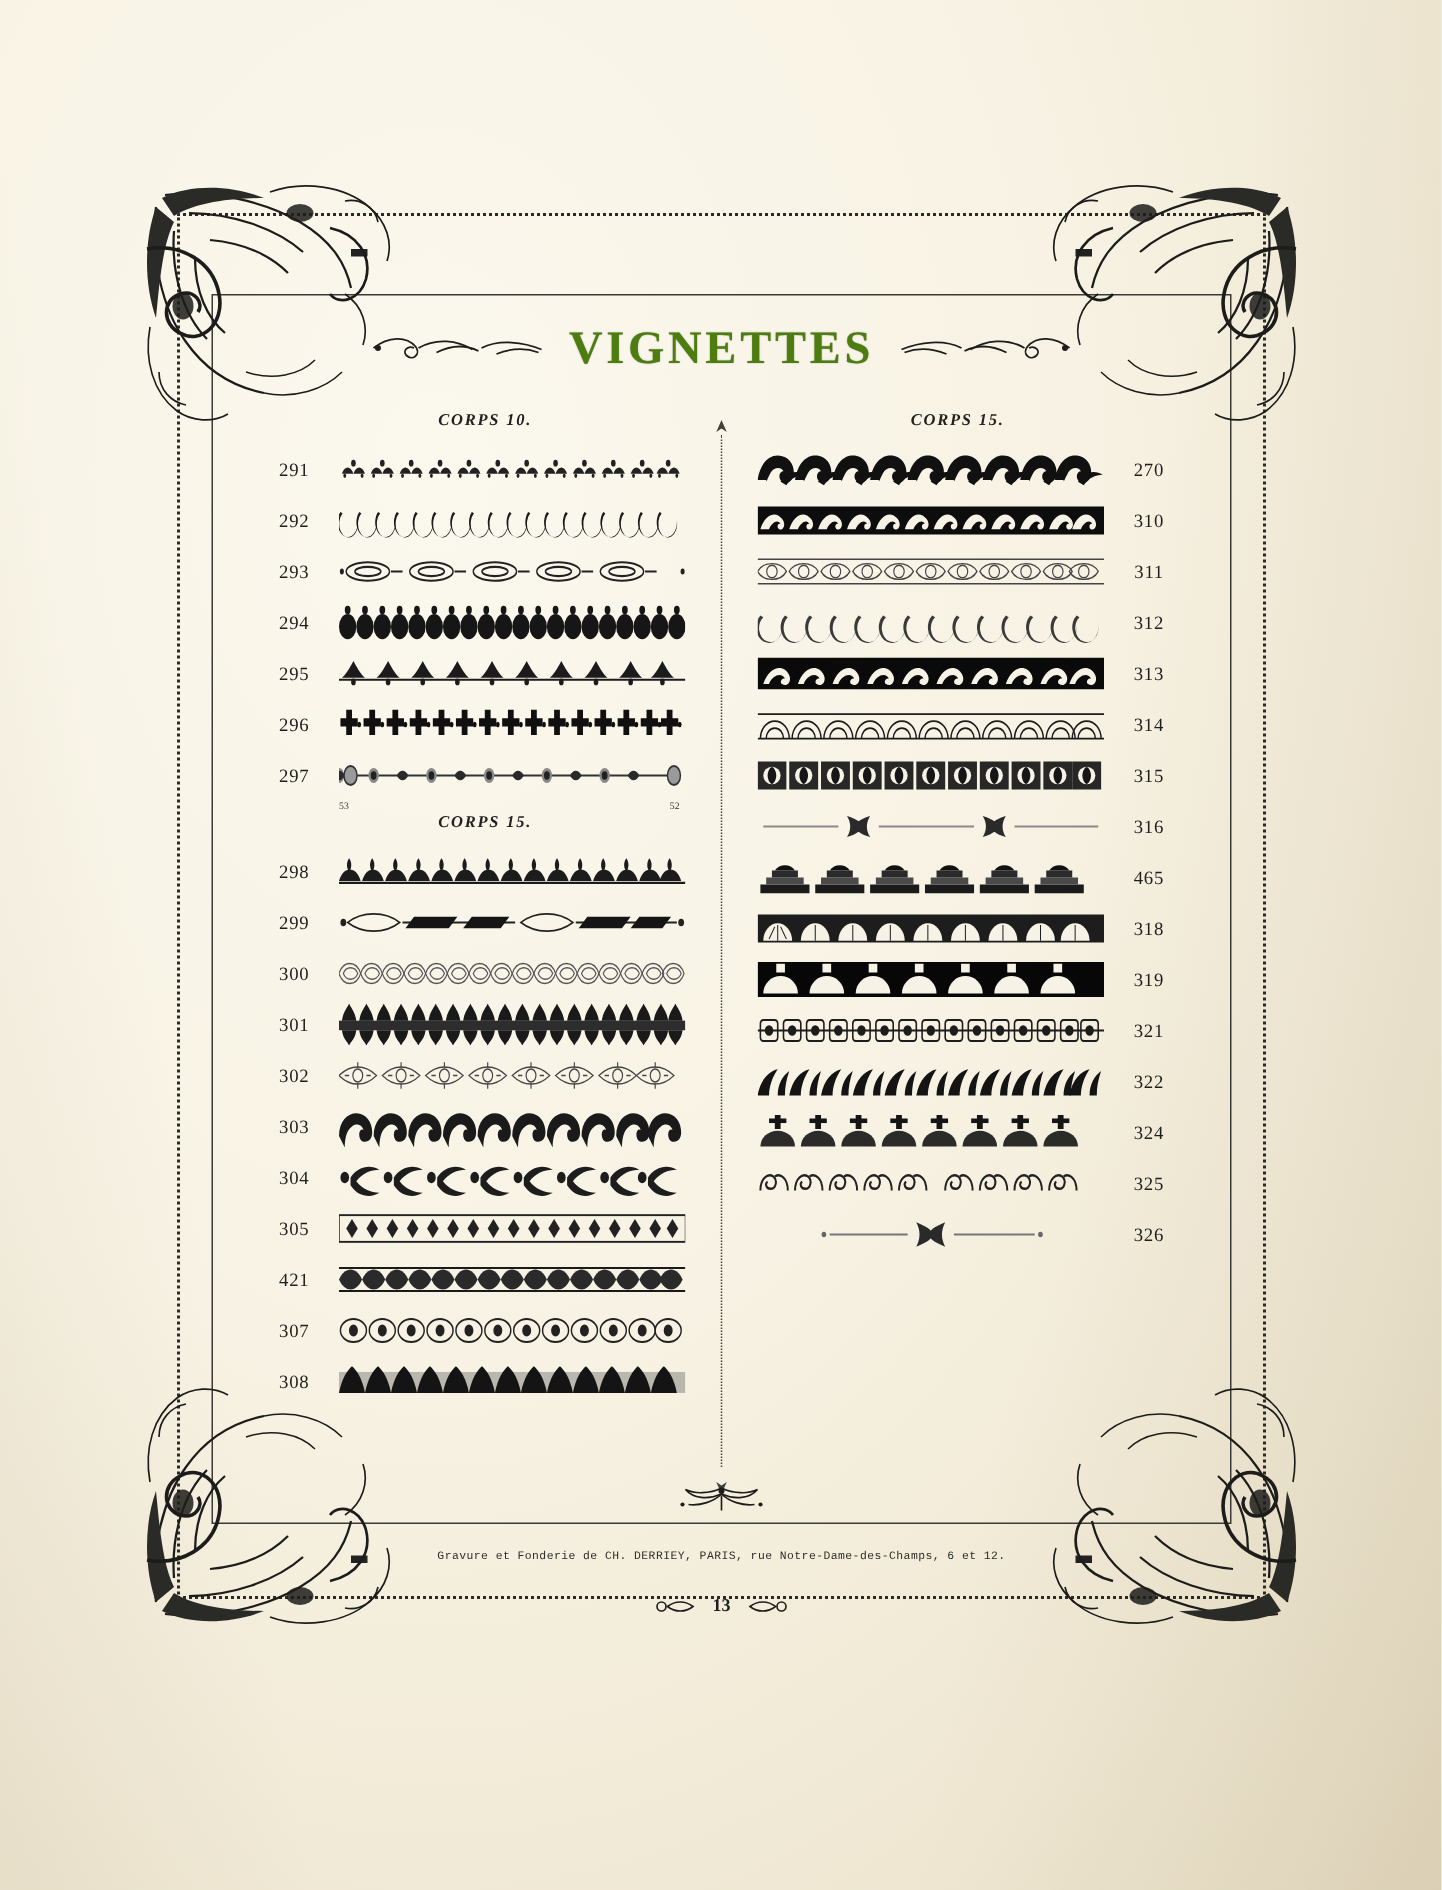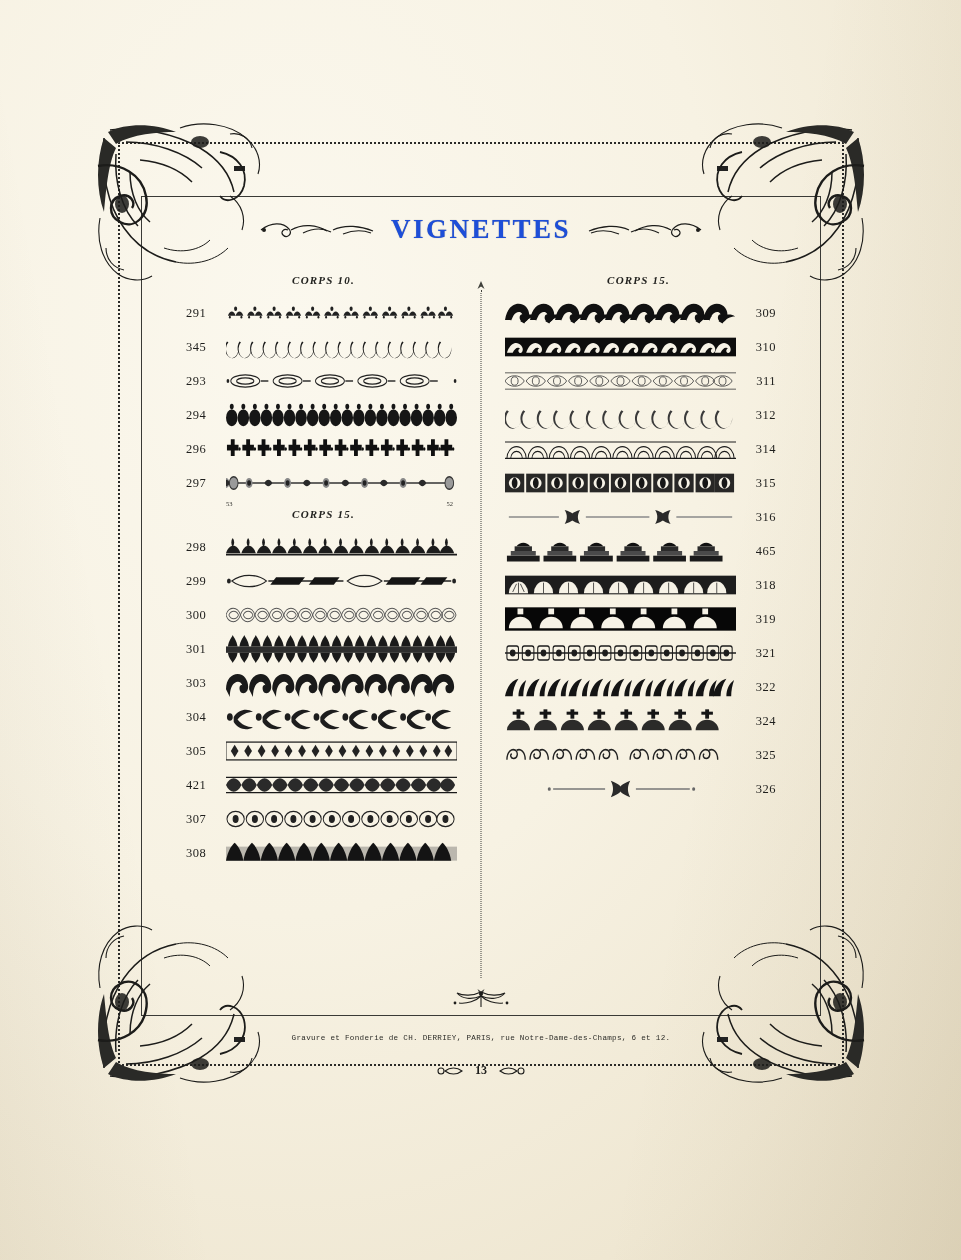--- a/index.html
+++ b/index.html
@@ -53,23 +53,23 @@
   .c-br{right:-6px; bottom:-10px;transform:scale(-1,-1);}
 
   
   #title-row{
     position:absolute;left:0;right:0;top:96px;
     display:flex;align-items:center;justify-content:center;gap:14px;
   }
   #title{
     font-family:"Liberation Serif", serif;
     font-weight:bold;
-    font-size:27px;
+    font-size:31px;
     letter-spacing:2.5px;
-    color:#1d4ed8;
+    color:#4d7c0f;
     text-shadow:0 0 1px rgba(0,0,0,.35);
   }
   .title-flourish{width:120px;height:26px;}
   .title-flourish svg{display:block;width:100%;height:100%;}
 
   
   #columns{
     position:absolute;
     left:100px;right:100px;top:152px;bottom:96px;
     display:flex;
@@ -384,21 +384,21 @@
                 <use href="#u291" x="160"></use>
                 <use href="#u291" x="180"></use>
               <use href="#u291" x="200"></use>
                 <use href="#u291" x="218"></use>
             </g>
           </svg>
         </span>
       </div>
 
       <div class="row">
-        <span class="num">345</span>
+        <span class="num">292</span>
         <span class="orn">
           <svg viewBox="0 0 240 20" preserveAspectRatio="none" xmlns="http://www.w3.org/2000/svg">
             <g fill="#1b1b1b">
               <g id="u292">
                   <path d="M1 6 a7 7 0 1 0 12 4 a6.5 6.5 0 1 1 -10.5 -3.4 z"></path>
                 </g>
               <use href="#u292" x="13"></use>
                 <use href="#u292" x="26"></use>
                 <use href="#u292" x="39"></use>
               <use href="#u292" x="52"></use>
@@ -469,20 +469,45 @@
                 <use href="#u294" x="180"></use>
               <use href="#u294" x="192"></use>
                 <use href="#u294" x="204"></use>
                 <use href="#u294" x="216"></use>
               <use href="#u294" x="228"></use>
             </g>
           </svg>
         </span>
       </div>
 
+      <div class="row">
+        <span class="num">295</span>
+        <span class="orn">
+          <svg viewBox="0 0 240 20" preserveAspectRatio="none" xmlns="http://www.w3.org/2000/svg">
+            <g fill="#1b1b1b">
+              <g id="u295">
+                <path d="M10 4 c3 4 6 7 8 8 h-16 c2-1 5-4 8-8z"></path>
+                <circle cx="10" cy="14" r="1.6"></circle>
+              </g>
+              <use href="#u295" x="24"></use>
+                <use href="#u295" x="48"></use>
+                <use href="#u295" x="72"></use>
+              <use href="#u295" x="96"></use>
+                <use href="#u295" x="120"></use>
+                <use href="#u295" x="144"></use>
+              <use href="#u295" x="168"></use>
+                <use href="#u295" x="192"></use>
+                <use href="#u295" x="214"></use>
+            </g>
+            <g stroke="#1b1b1b" stroke-width="1">
+                <path d="M0 13 H240"></path>
+              </g>
+          </svg>
+        </span>
+      </div>
 
       <div class="row">
         <span class="num">296</span>
         <span class="orn">
           <svg viewBox="0 0 240 20" preserveAspectRatio="none" xmlns="http://www.w3.org/2000/svg">
             <g fill="#101010">
               <g id="u296">
                 <path d="M5 3 h4 v4 h4 v4 h-4 v4 h-4 v-4 h-4 v-4 h4 z"></path>
                 <circle cx="14" cy="10" r="1.3"></circle>
               </g>
@@ -654,20 +679,41 @@
                 <use href="#u301" x="180"></use>
               <use href="#u301" x="192"></use>
                 <use href="#u301" x="204"></use>
                 <use href="#u301" x="216"></use>
               <use href="#u301" x="226"></use>
             </g>
           </svg>
         </span>
       </div>
 
+      <div class="row">
+        <span class="num">302</span>
+        <span class="orn">
+          <svg viewBox="0 0 240 22" preserveAspectRatio="none" xmlns="http://www.w3.org/2000/svg">
+            <g fill="none" stroke="#444" stroke-width=".8">
+              <g id="u302">
+                <path d="M0 11 c8-6 18-6 26 0 c-8 6-18 6-26 0z"></path>
+                <circle cx="13" cy="11" r="3.4"></circle>
+                <path d="M13 4 v3 M13 15 v3 M4 11 h3 M19 11 h3"></path>
+              </g>
+              <use href="#u302" x="30"></use>
+                <use href="#u302" x="60"></use>
+                <use href="#u302" x="90"></use>
+              <use href="#u302" x="120"></use>
+                <use href="#u302" x="150"></use>
+                <use href="#u302" x="180"></use>
+              <use href="#u302" x="206"></use>
+            </g>
+          </svg>
+        </span>
+      </div>
 
       <div class="row">
         <span class="num">303</span>
         <span class="orn">
           <svg viewBox="0 0 240 22" preserveAspectRatio="none" xmlns="http://www.w3.org/2000/svg">
             <g fill="#1a1a1a">
               <g id="u303">
                 <path d="M0 16 c0-8 6-12 12-12 c7 0 11 5 11 10 c0 3-2 5-5 5 c-3 0-4-2-4-4 c0-2 2-3 3-2 c-1-3-5-4-8-2 c-4 2-5 7-5 11z"></path>
               </g>
               <use href="#u303" x="24"></use>
@@ -818,21 +864,21 @@
         </span>
       </div>
 
     </div>
 
     <div class="col right">
 
       <div class="corps-head">CORPS 15.</div>
 
       <div class="row">
-        <span class="num">309</span>
+        <span class="num">270</span>
         <span class="orn">
           <svg viewBox="0 0 240 24" preserveAspectRatio="none" xmlns="http://www.w3.org/2000/svg">
             <g fill="#111">
               <g id="r309">
                 <path d="M0 18 c2-10 8-14 14-14 c8 0 12 6 11 11 c-1 4-5 6-8 4 c-3-2-2-6 1-6 c-2-3-7-2-9 1 c-2 3-3 6-3 4z"></path>
                 <path d="M16 19 c4-6 12-7 17-4 c-5 0-10 2-13 6z"></path>
               </g>
               <use href="#r309" x="26"></use>
                 <use href="#r309" x="52"></use>
                 <use href="#r309" x="78"></use>
@@ -915,20 +961,42 @@
                 <use href="#r312" x="153"></use>
               <use href="#r312" x="170"></use>
                 <use href="#r312" x="187"></use>
                 <use href="#r312" x="204"></use>
               <use href="#r312" x="219"></use>
             </g>
           </svg>
         </span>
       </div>
 
+      <div class="row">
+        <span class="num">313</span>
+        <span class="orn">
+          <svg viewBox="0 0 240 24" preserveAspectRatio="none" xmlns="http://www.w3.org/2000/svg">
+            <rect x="0" y="3" width="240" height="18" fill="#0a0a0a"></rect>
+            <g fill="#f6f2e6">
+              <g id="r313">
+                  <path d="M4 18 c4-10 14-12 18-5 c2 4-2 7-5 5 c-2-1 0-4 2-3 c-2-4-9-2-11 3z"></path>
+                </g>
+              <use href="#r313" x="24"></use>
+                <use href="#r313" x="48"></use>
+                <use href="#r313" x="72"></use>
+              <use href="#r313" x="96"></use>
+                <use href="#r313" x="120"></use>
+                <use href="#r313" x="144"></use>
+              <use href="#r313" x="168"></use>
+                <use href="#r313" x="192"></use>
+                <use href="#r313" x="212"></use>
+            </g>
+          </svg>
+        </span>
+      </div>
 
       <div class="row">
         <span class="num">314</span>
         <span class="orn">
           <svg viewBox="0 0 240 24" preserveAspectRatio="none" xmlns="http://www.w3.org/2000/svg">
             <g fill="none" stroke="#1c1c1c" stroke-width="1">
               <path d="M0 20 H240 M0 6 H240"></path>
               <g id="r314">
                 <path d="M2 20 a10 10 0 0 1 20 0"></path>
                 <path d="M6 20 a6 6 0 0 1 12 0"></path>

